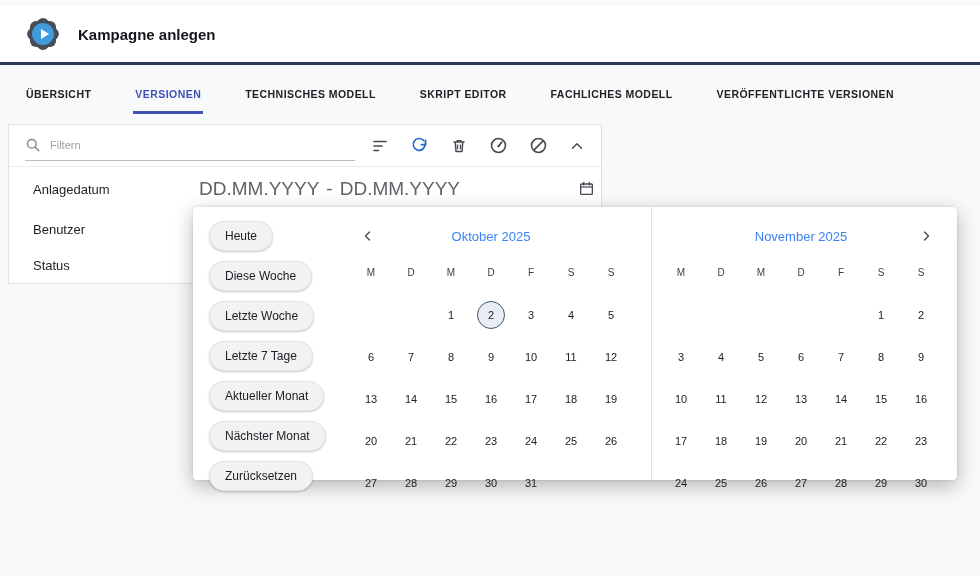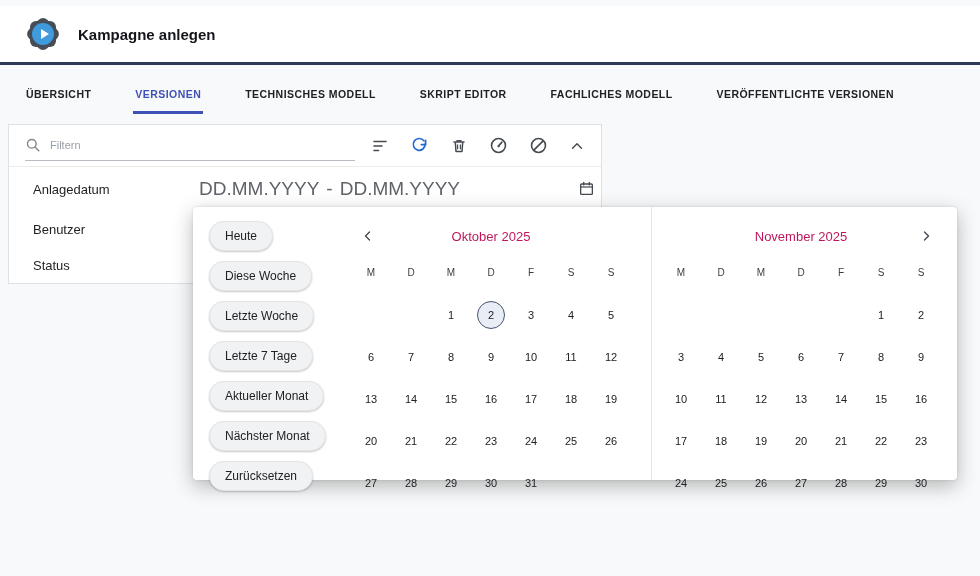--- a/index.html
+++ b/index.html
@@ -99,21 +99,21 @@
     font-family: inherit; box-shadow: 0 1px 2px rgba(0,0,0,.22);
     cursor: pointer; white-space: nowrap;
   }
 
   .month { position: absolute; top: 14px; width: 296px; }
   .month.m0 { left: 150px; }
   .month.m1 { left: 460px; }
   .month-header {
     position: relative; height: 30px;
     display: flex; align-items: center; justify-content: center;
-    font-size: 13px; color: #be185d;
+    font-size: 13px; color: #3b82f6;
   }
   .nav {
     position: absolute; top: 4px; width: 22px; height: 22px;
     display: flex; align-items: center; justify-content: center;
     background: none; border: none; cursor: pointer; padding: 0;
   }
   .nav.prev { left: 14px; }
   .nav.next { right: 12px; }
 
   .weekdays {

